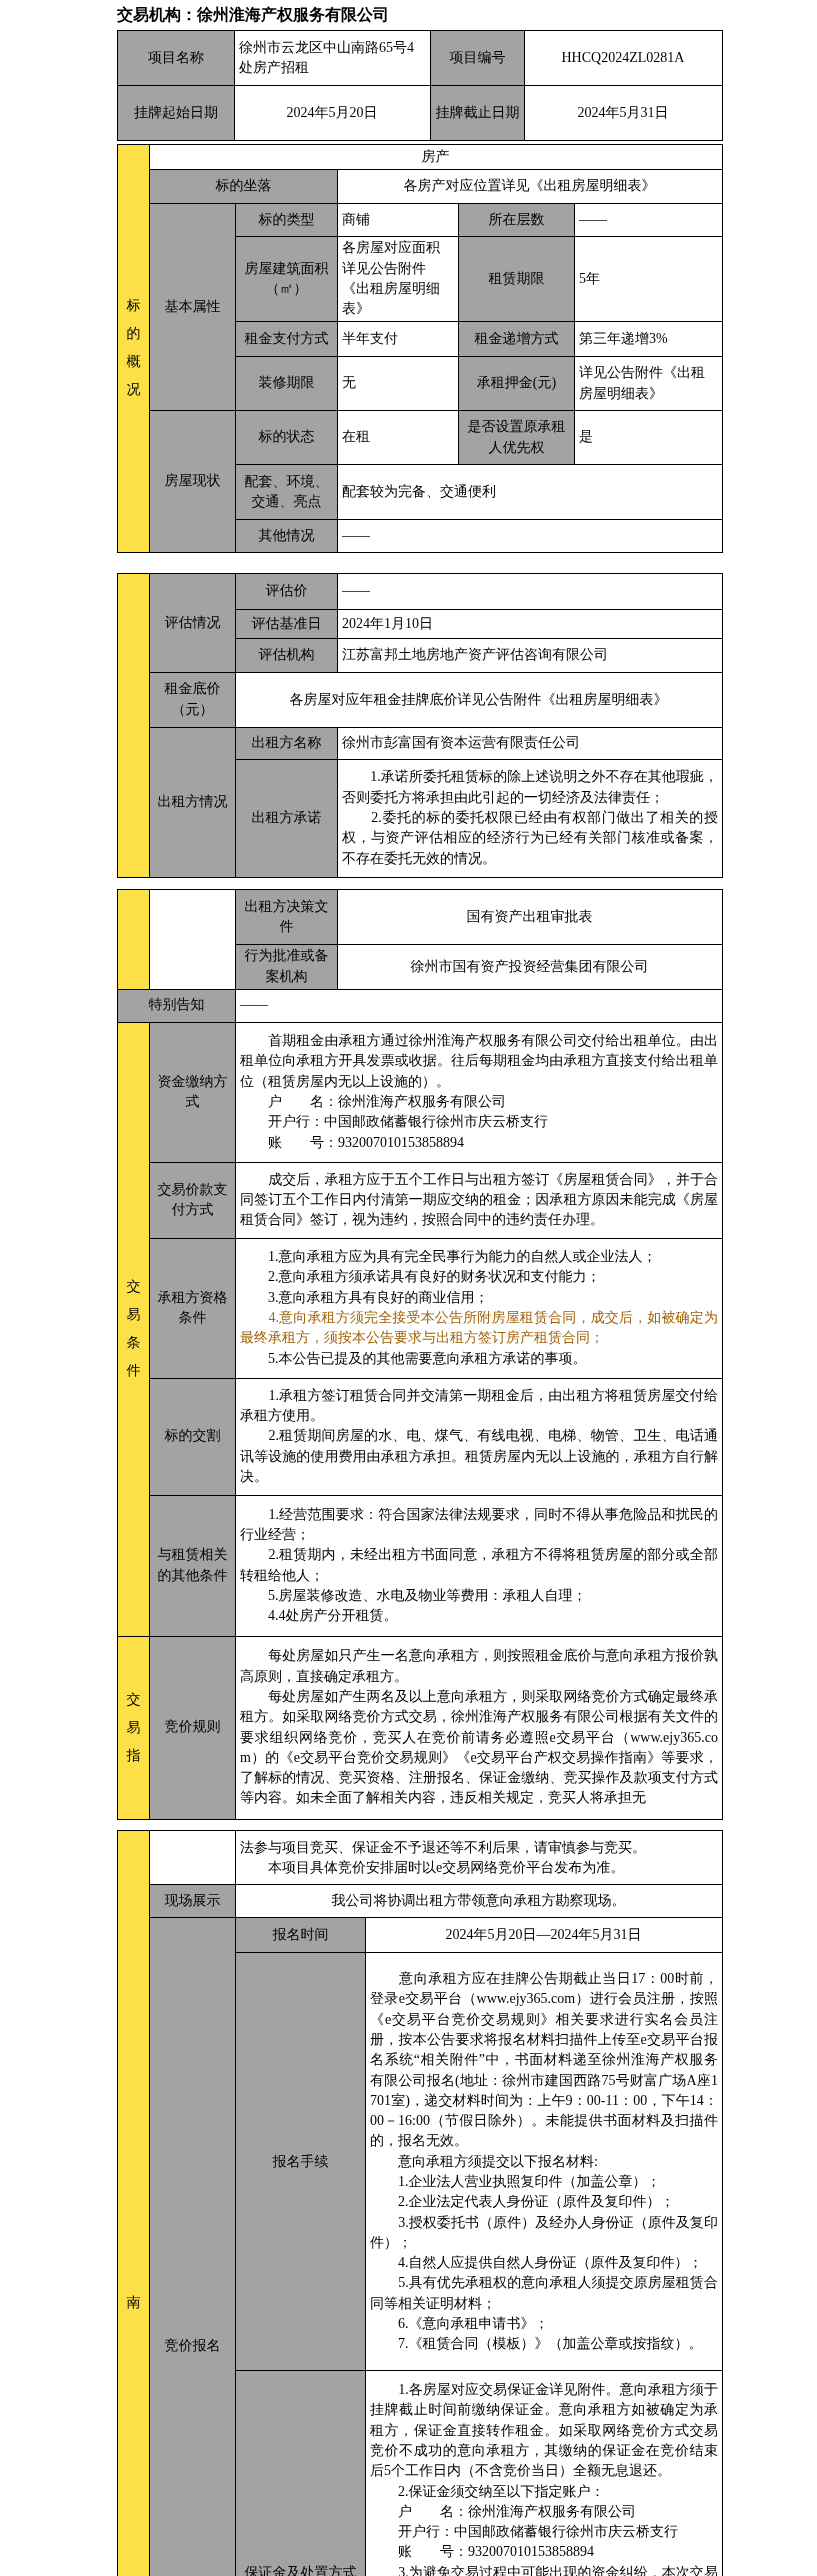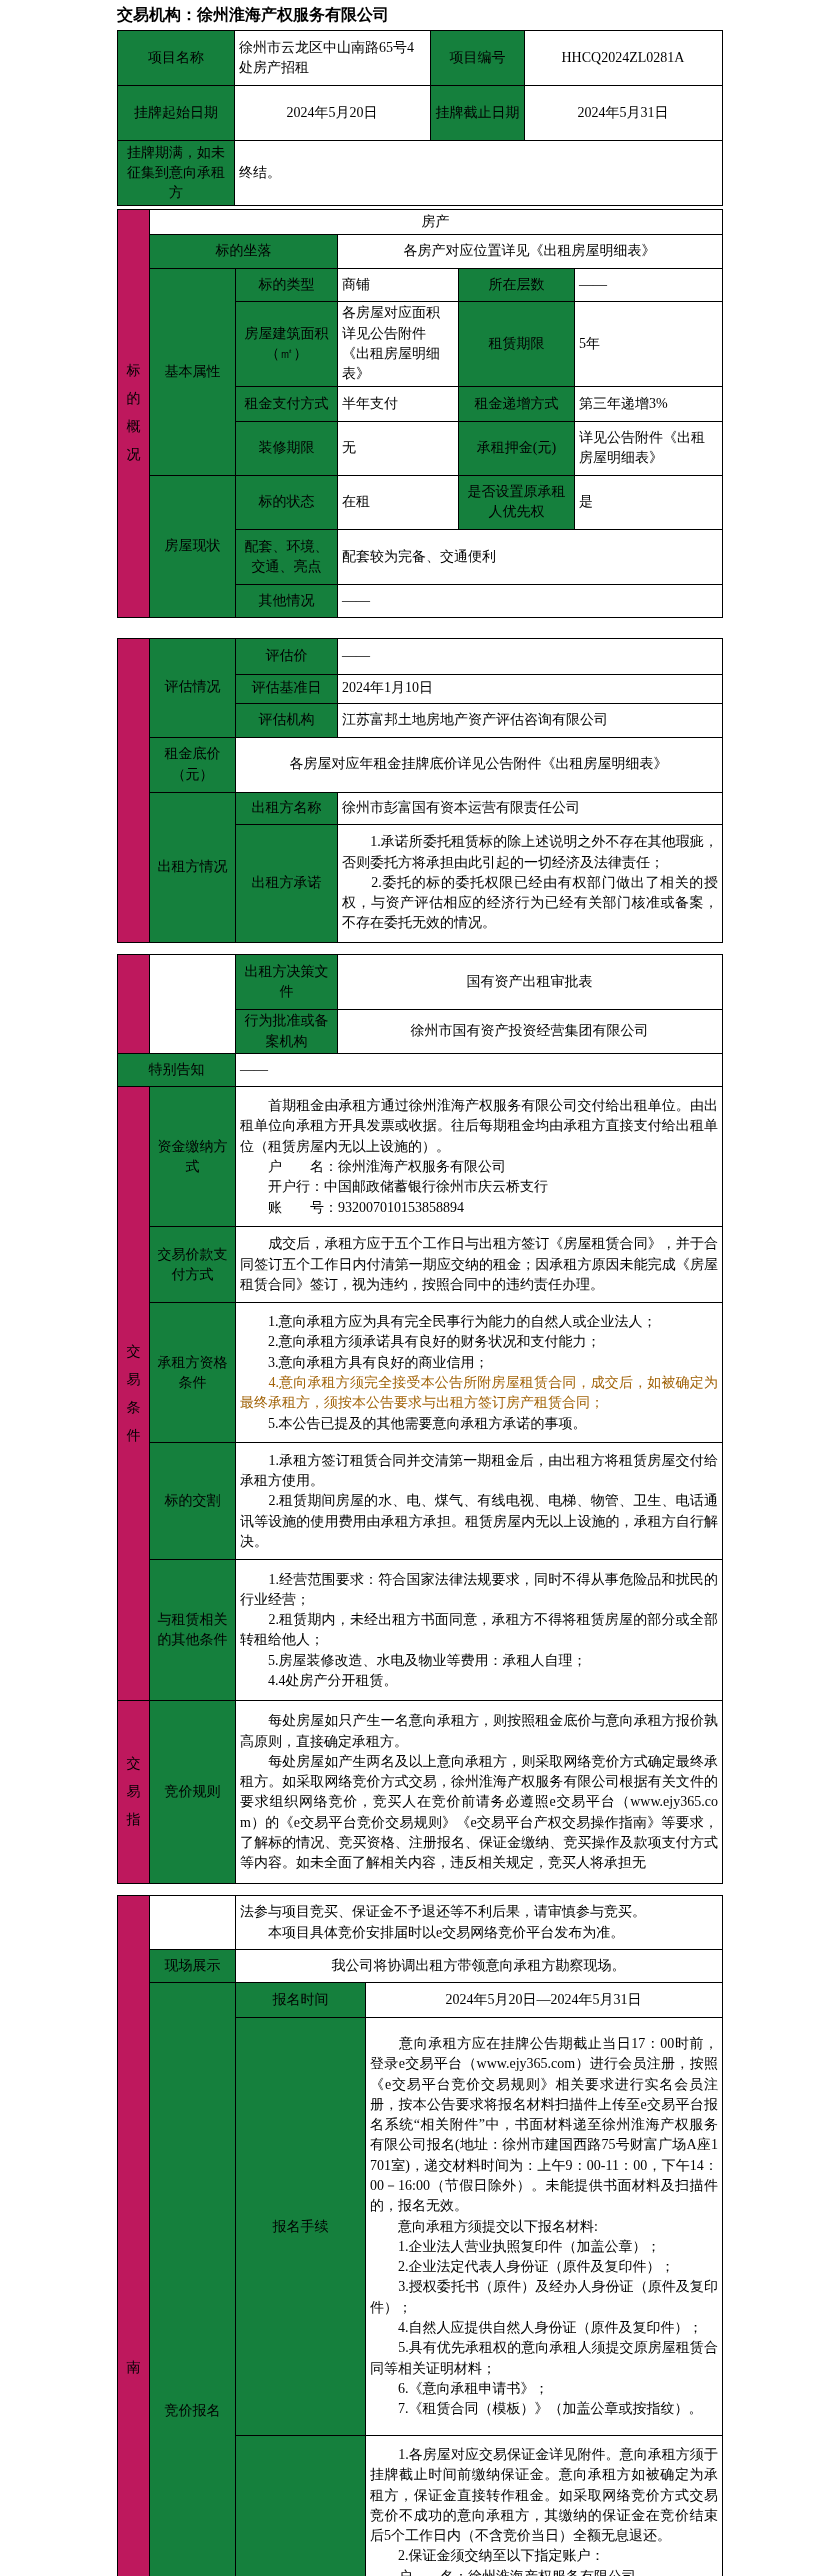--- a/index.html
+++ b/index.html
@@ -2,29 +2,29 @@
 <html style="font-size:8.2px"><head>
 <meta charset="utf-8">
 <style>
   html,body { margin:0; padding:0; background:#ffffff; }
   body { width:818px; min-height:3614px; font-family:"Liberation Serif","DejaVu Serif",serif; color:#000; }
   .page { width:818px; }
   .doc-title { text-align:center; font-weight:bold; font-size:17.5px; padding-top:5.2px; }
   .agency { font-weight:bold; font-size:16px; margin:5.2px 0 4.1px 117px; }
   table.seg { border-collapse:collapse; table-layout:fixed; width:605px; margin-left:117px; border:1px solid #000; }
   table.seg td { border:0.5px solid #000; font-size:14px; line-height:1.45; vertical-align:middle; padding:1.5px 4.1px; word-break:break-all; }
-  td.lab { background:#15803d; text-align:center; padding:1.5px 2.6px; }
+  td.lab { background:#a3a3a3; text-align:center; padding:1.5px 2.6px; }
   td.blank { background:#ffffff; }
   td.val { text-align:left; padding-left:6.2px; }
   td.val.center { text-align:center; padding-left:3px; }
   td.multi, td.paras { vertical-align:top; padding:4.1px 7.2px;margin-left:12px; }
   td.multi { white-space:pre-line; text-align:justify; }
   .para { white-space:pre-line; text-align:justify; }
   .red { color:#a16207; }
-  td.spine { background:#be185d; padding:1px; }
+  td.spine { background:#fde047; padding:1px; }
   .spine-stack { width:1.05em; margin:0 auto; word-break:break-all; line-height:2.0; text-align:center; }
   td.spine-top { vertical-align:top; padding-top:5.2px; }
   tr.thick-top td { border-top:1.5px solid #000; }
   .gap { width:605px; margin-left:117px; }
 </style>
 </head>
 <body>
 
 <div class="page">
 
@@ -42,24 +42,20 @@
       <td class="lab">项目名称</td>
       <td class="val">徐州市云龙区中山南路65号4处房产招租</td>
       <td class="lab">项目编号</td>
       <td class="val center">HHCQ2024ZL0281A</td>
     </tr>
     <tr style="height:55px">
       <td class="lab">挂牌起始日期</td>
       <td class="val center">2024年5月20日</td>
       <td class="lab">挂牌截止日期</td>
       <td class="val center">2024年5月31日</td>
-    </tr>
-    <tr style="height:55px">
-      <td class="lab">挂牌期满，如未征集到意向承租方</td>
-      <td class="val" colspan="3">终结。</td>
     </tr>
   </tbody>
     </table>
 
   <div class="gap" style="height:2.6px"></div>
 
   <table class="seg">
     <colgroup>
         <col style="width:32px">
         <col style="width:86px">

